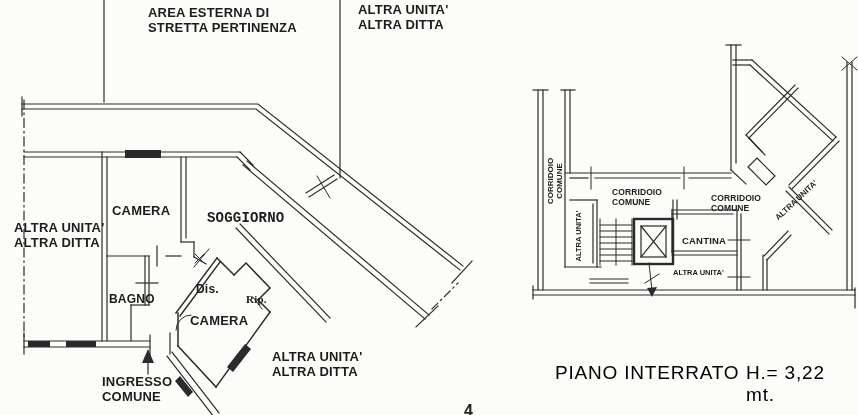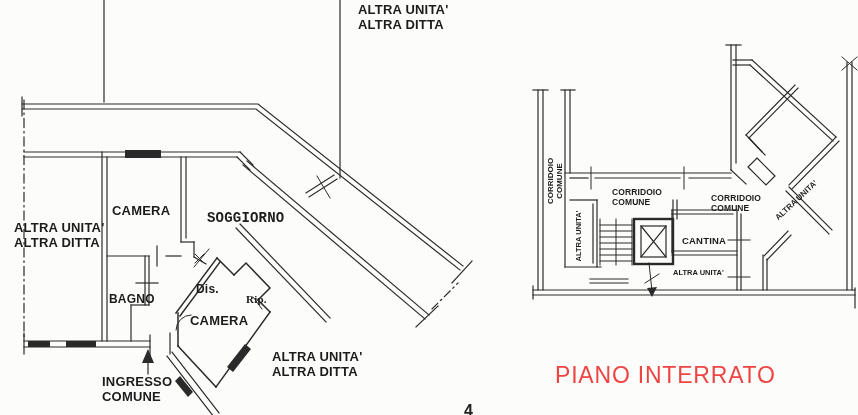--- a/index.html
+++ b/index.html
@@ -25,22 +25,22 @@
   .t13{font-size:13px;}
   .t14{font-size:14px;}
   .t12{font-size:12px;}
   .t11{font-size:11px;}
   .t9{font-size:8.5px;letter-spacing:.1px;}
   .t95{font-size:9.5px;}
   .t8{font-size:8px;letter-spacing:0;}
   .t75{font-size:7.5px;letter-spacing:0;}
   .caption{
     position:absolute;
-    font-size:23px;font-weight:400;
-    letter-spacing:.8px;color:#ef4444;
+    font-size:19px;font-weight:400;
+    letter-spacing:.8px;color:#000000;
   }
   .pagenum{
     position:absolute;font-size:16px;font-weight:700;color:#222;
   }
 </style>
 </head>
 <body>
 
 <div class="sheet">
 
@@ -219,20 +219,22 @@
       <path d="M590,279 H628"></path>
       <path d="M590,283 H628"></path>
 
       <path d="M533,290 H855"></path>
       <path d="M533,295 H855"></path>
       <path d="M855,288 V308"></path>
       <path d="M533,286 V299"></path>
     </g>
   </svg>
 
+  <div class="lbl t13" style="left:148px;top:6px;">AREA ESTERNA DI
+STRETTA PERTINENZA</div>
   <div class="lbl t13" style="left:358px;top:3px;">ALTRA UNITA'
 ALTRA DITTA</div>
   <div class="lbl t13" style="left:112px;top:204px;">CAMERA</div>
   <div class="lbl t14" style="left:207px;top:211px;font-family:Liberation Mono, monospace;">SOGGIORNO</div>
   <div class="lbl t13" style="left:14px;top:221px;">ALTRA UNITA'
 ALTRA DITTA</div>
   <div class="lbl t12" style="left:109px;top:293px;text-align:center;">BAGNO</div>
   <div class="lbl t12" style="left:160px;top:283px;padding-left:36px;">Dis.</div>
   <div class="lbl t11" style="left:246px;top:293px;font-family:Liberation Serif, serif;">Rip.</div>
   <div class="lbl t13" style="left:190px;top:314px;">CAMERA</div>
@@ -246,16 +248,17 @@
   <div class="lbl t75 rot90" style="left:579px;top:236px;">ALTRA UNITA'</div>
   <div class="lbl t9" style="left:612px;top:188px;">CORRIDOIO
 COMUNE</div>
   <div class="lbl t9" style="left:711px;top:194px;">CORRIDOIO
 COMUNE</div>
   <div class="lbl t95" style="left:682px;top:236px;">CANTINA</div>
   <div class="lbl t75" style="left:673px;top:269px;">ALTRA UNITA'</div>
   <div class="lbl t8 rot43" style="left:797px;top:201px;">ALTRA UNITA'</div>
 
   <div class="caption" style="left:555px;top:362px;">PIANO INTERRATO</div>
+  <div class="caption" style="left:746px;top:362px;">H.= 3,22 mt.</div>
 
   <div class="pagenum" style="left:464px;top:402px;">4</div>
 
 </div>
 
 </body></html>

